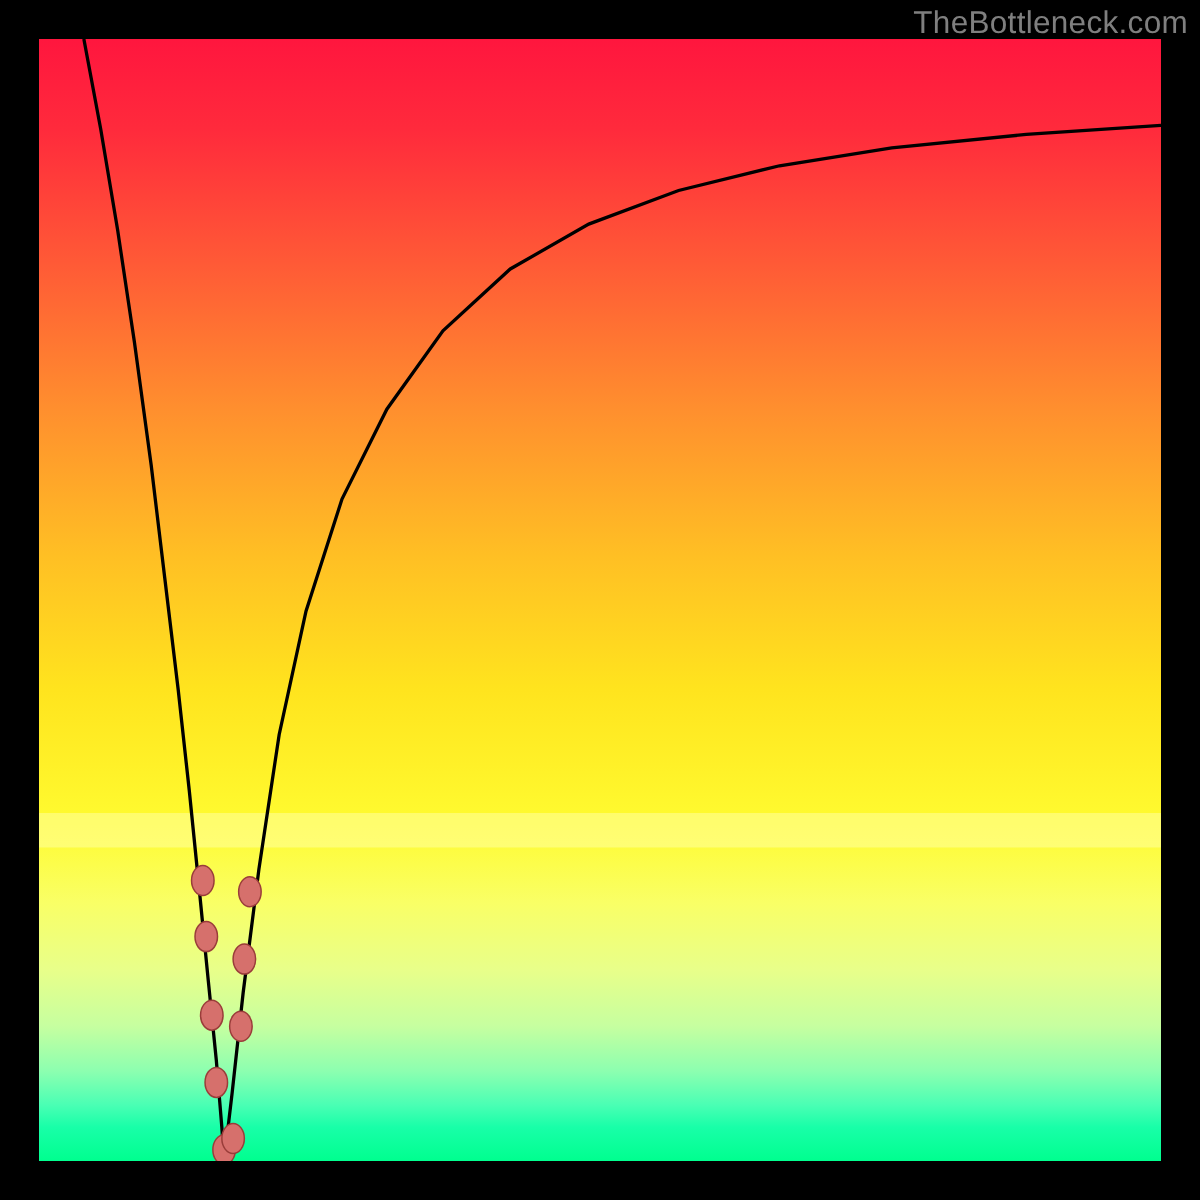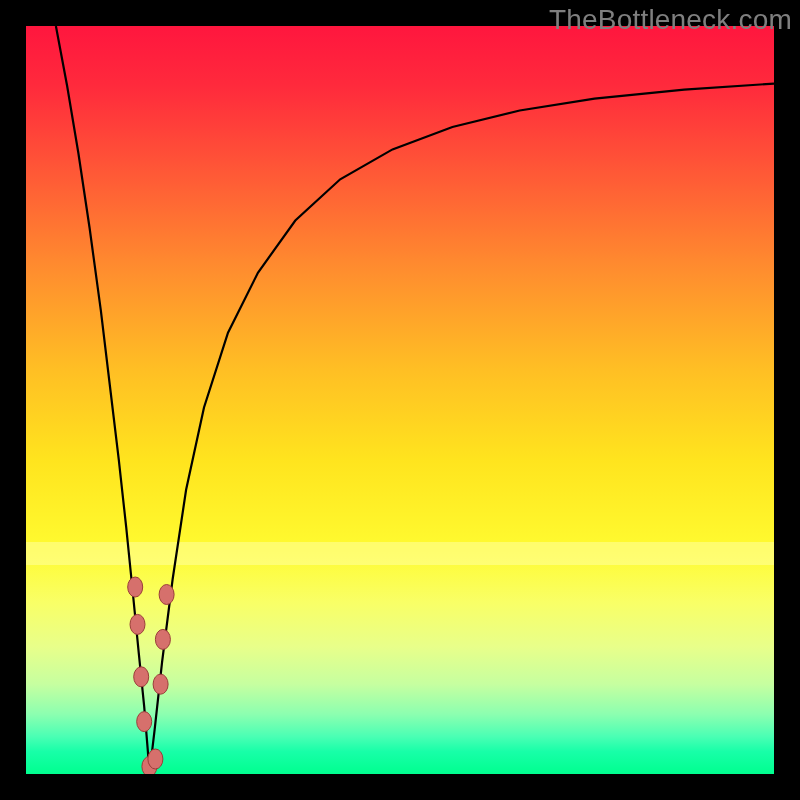--- a/index.html
+++ b/index.html
@@ -51,21 +51,21 @@
     top: 69%;
     height: 3%;
     background: #ffffa0;
     opacity: 0.55;
   }
   .watermark {
     position: absolute;
     top: 4px;
     right: 8px;
     color: #7f7f7f;
-    font-size: 28px;
+    font-size: 21px;
     font-weight: 400;
     letter-spacing: 0.2px;
     user-select: none;
     text-align: center;
   }
   svg.curve-layer {
     position: absolute;
     inset: 0;
   }
 </style>

